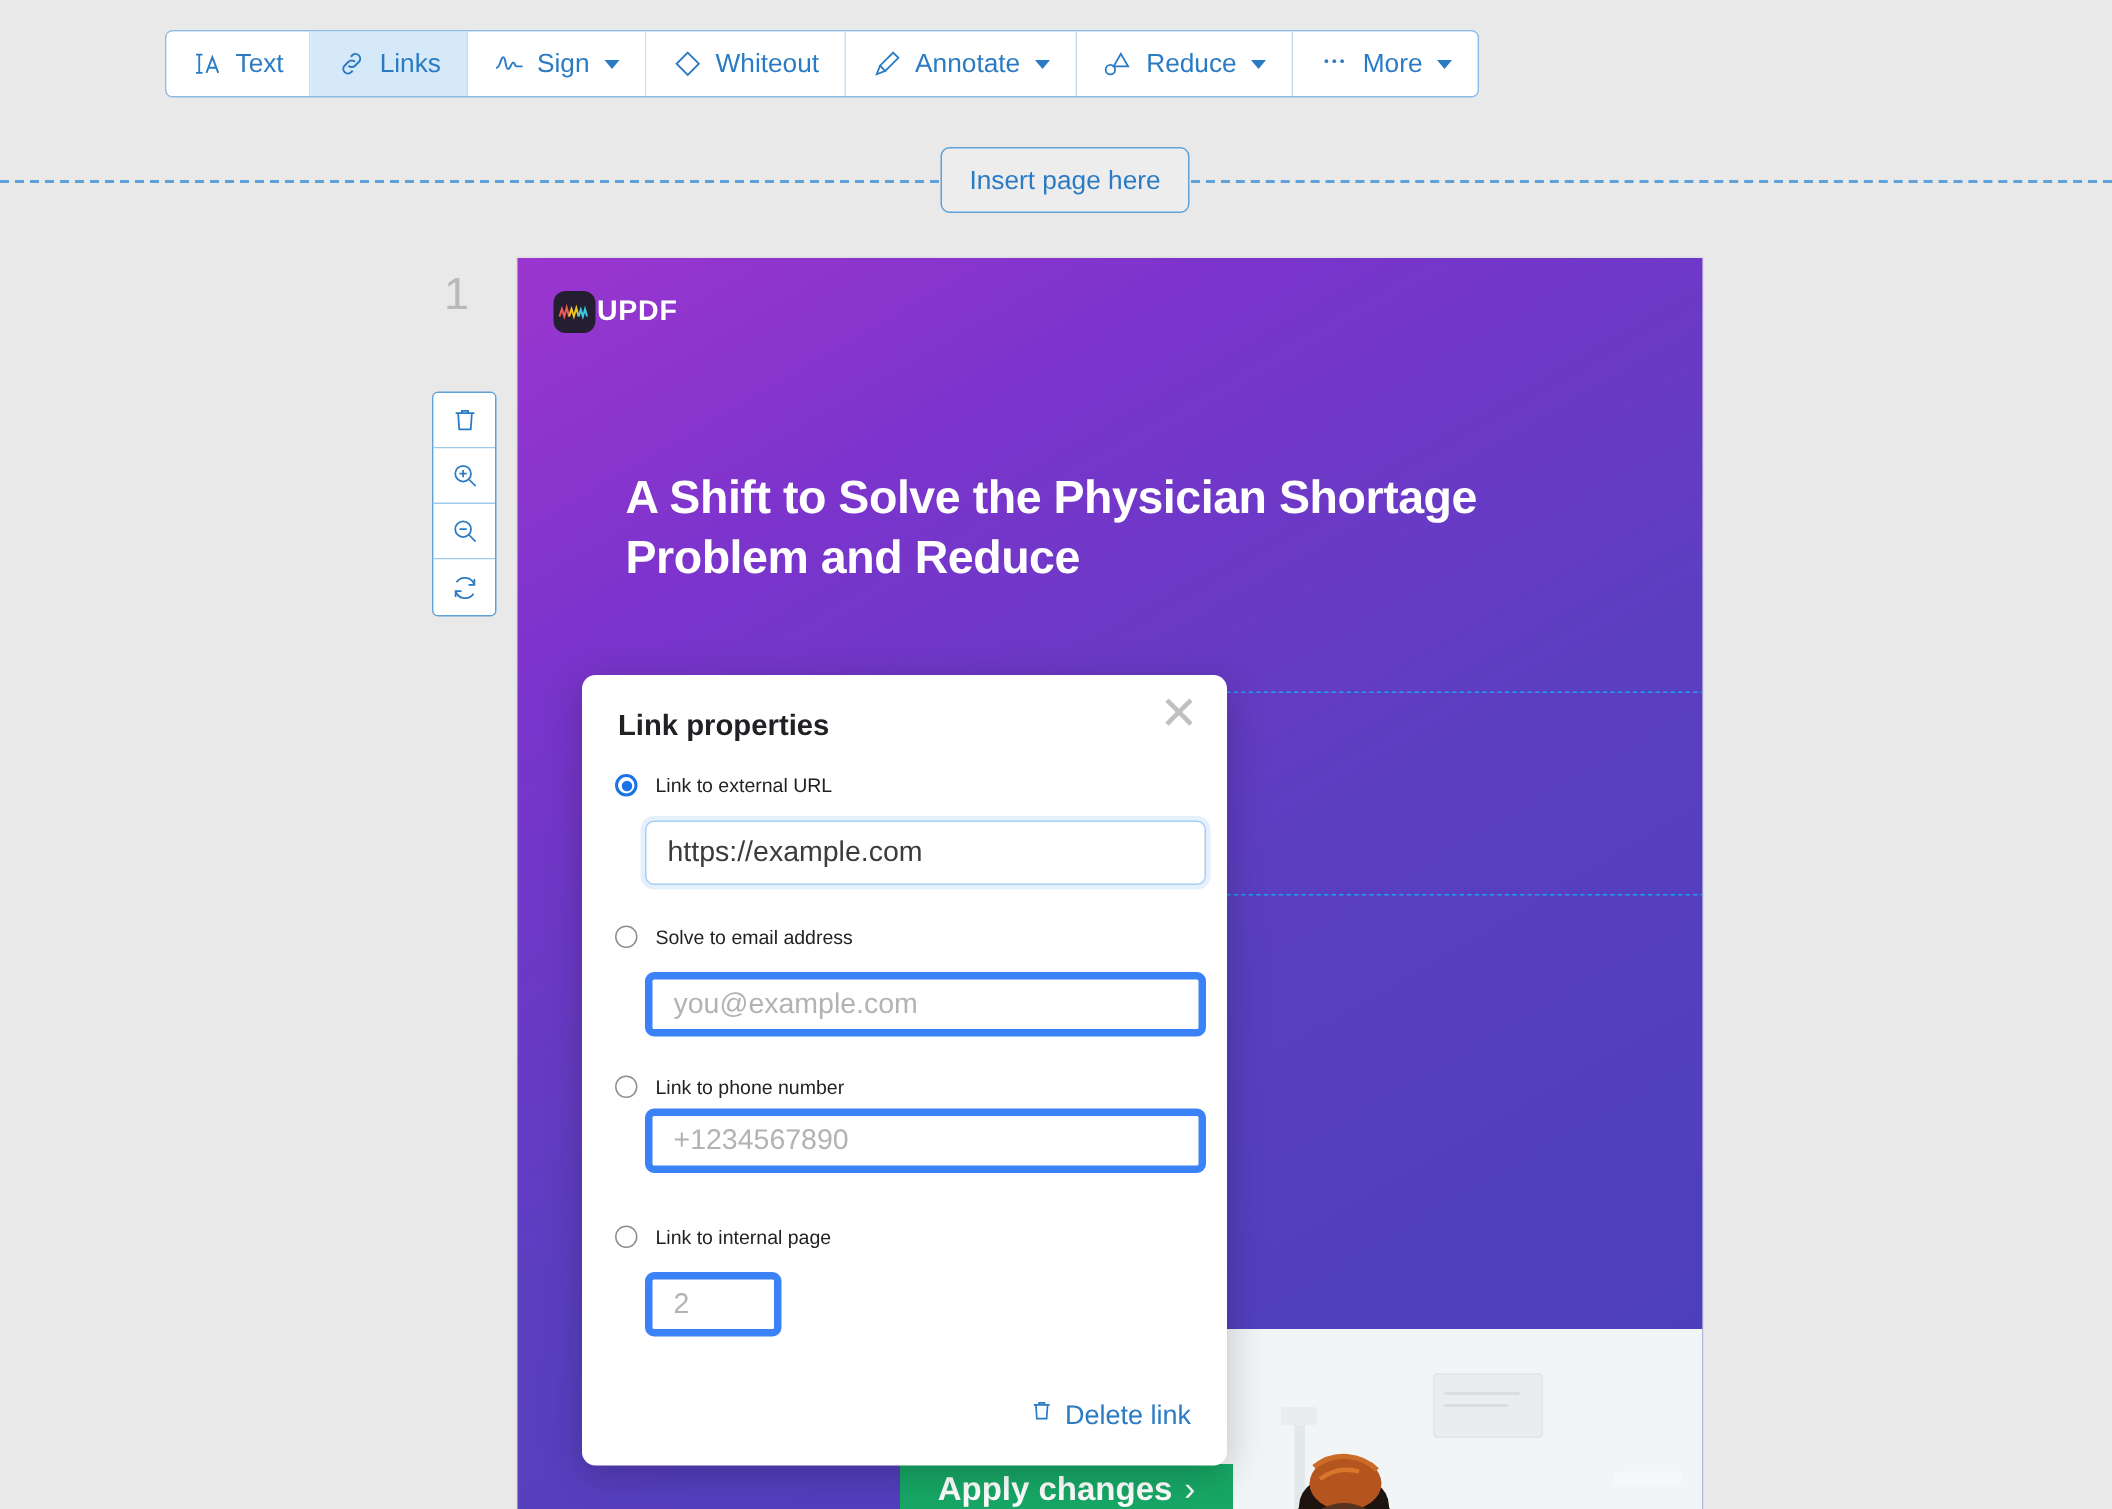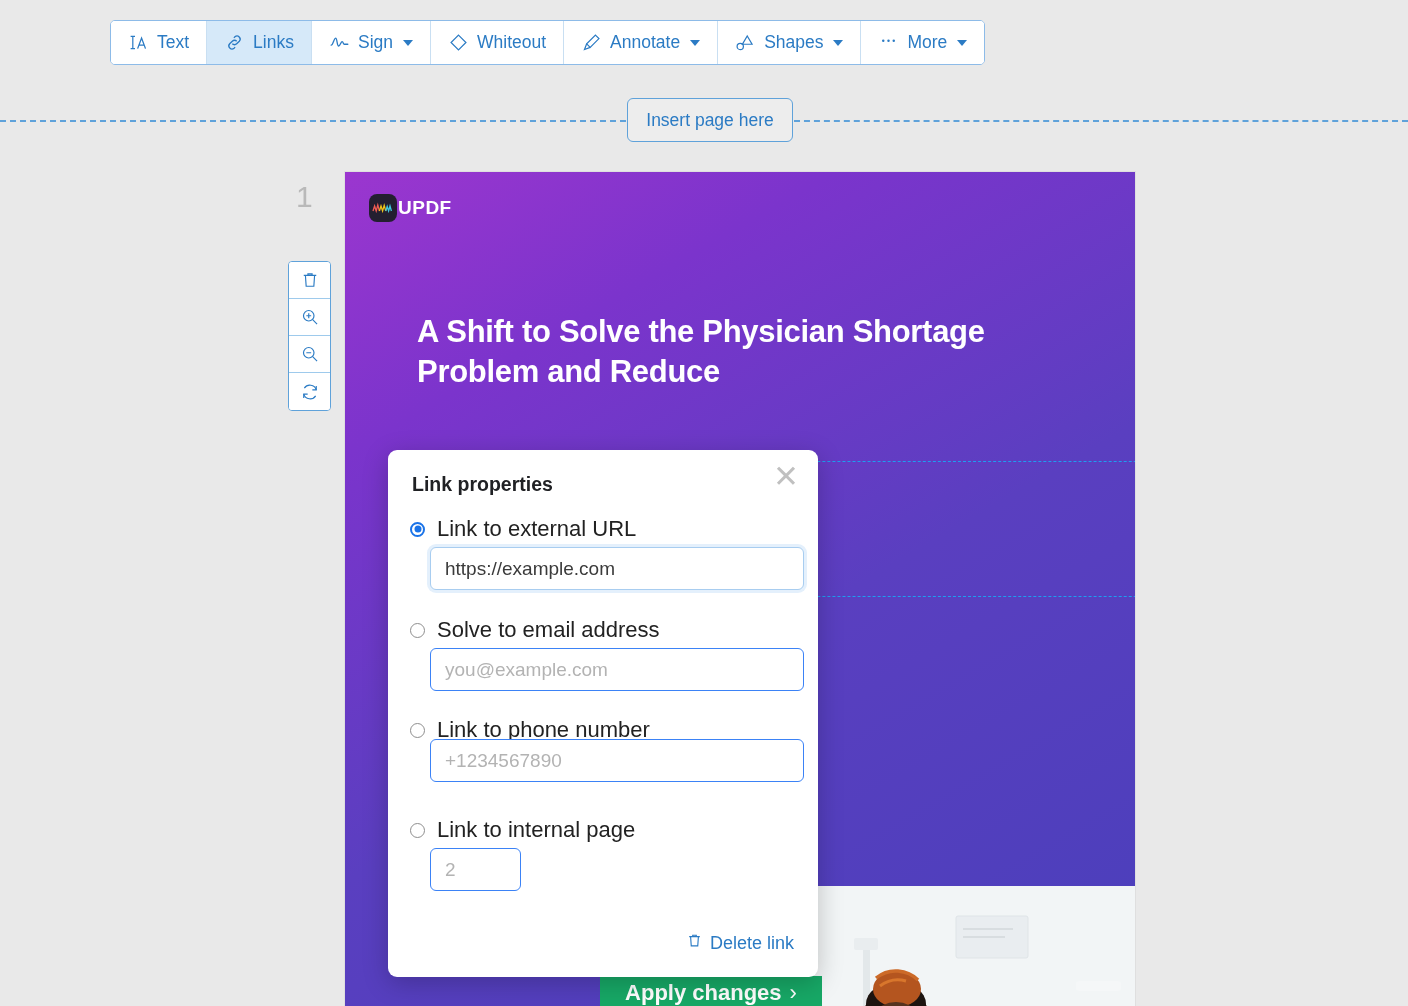--- a/index.html
+++ b/index.html
@@ -194,25 +194,25 @@
     width: 15px; height: 15px; border-radius: 50%;
     border: 1.5px solid #8e8e8e; background: #fff;
     flex: none; position: relative;
   }
   .radio.checked { border-color: #1a73e8; border-width: 2px; }
   .radio.checked::after {
     content: ""; position: absolute;
     left: 50%; top: 50%; transform: translate(-50%,-50%);
     width: 7px; height: 7px; border-radius: 50%; background: #1a73e8;
   }
-  .opt-label { font-size: 22px; color: #222; }
+  .opt-label { font-size: 13px; color: #222; }
   .dlg-input {
     position: absolute; left: 42px;
     height: 43px;
-    border: 1px solid #3b82f6;
+    border: 5px solid #3b82f6;
     border-radius: 6px;
     background: #fff;
     font-size: 19px;
     color: #3b3b3b;
     padding: 0 14px;
     font-family: "Liberation Sans", sans-serif;
     outline: none;
   }
   .dlg-input::placeholder { color: #b3b3b3; }
   .dlg-input.focused {
@@ -284,21 +284,21 @@
       <span class="caret"></span>
     </div>
 
     <div class="tb-item">
       <span class="tb-icon">
         <svg width="21" height="21" viewBox="0 0 24 24" fill="none" stroke="#2b7bc4" stroke-width="1.4">
           <circle cx="6" cy="16.5" r="3.6"></circle>
           <path d="M14 4.5l5.5 9.5h-11z"></path>
         </svg>
       </span>
-      <span>Shapes</span>
+      <span>Reduce</span>
       <span class="caret"></span>
     </div>
 
     <div class="tb-item">
       <span class="tb-icon">
         <svg width="21" height="21" viewBox="0 0 24 24" fill="#2b7bc4">
           <circle cx="6" cy="10" r="1.4"></circle>
             <circle cx="12" cy="10" r="1.4"></circle>
             <circle cx="18" cy="10" r="1.4"></circle>
         </svg>

